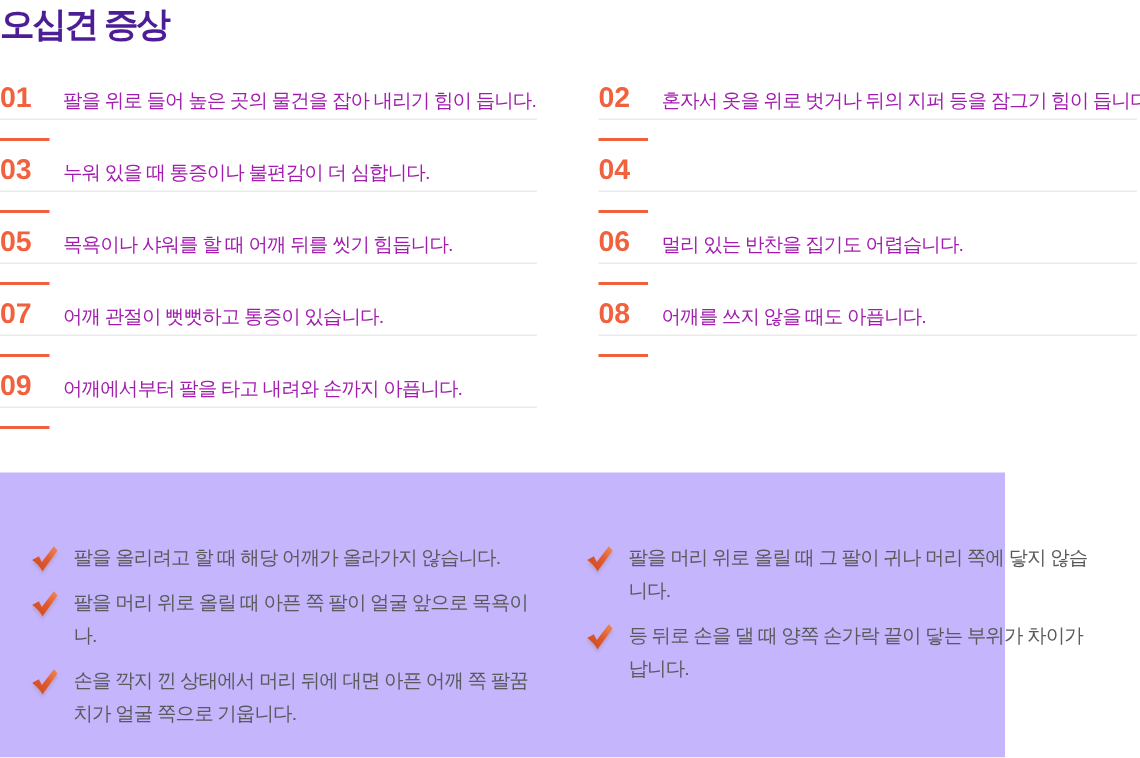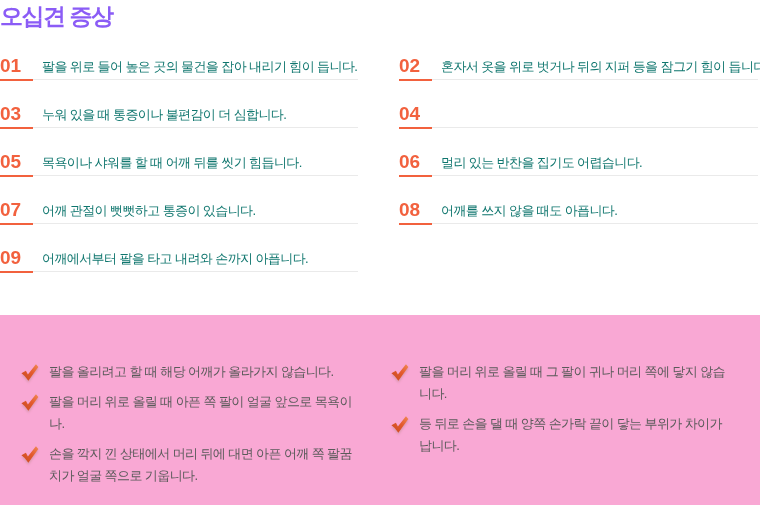--- a/index.html
+++ b/index.html
@@ -4,48 +4,48 @@
 <style>
   html, body { margin:0; padding:0; }
   body {
     width:760px; height:505px; background:#ffffff; overflow:hidden;
     font-family:"Liberation Sans","DejaVu Sans",sans-serif;
   }
   .page { position:relative; width:760px; height:505px; }
 
   .page-title {
     position:absolute; left:0; top:1px;
-    font-size:23px; font-weight:bold; color:#8b5cf6; letter-spacing:-1.5px;
+    font-size:23px; font-weight:bold; color:#4c1d95; letter-spacing:-1.5px;
   }
 
   .sym-col { position:absolute; top:54px; }
   .sym-col.left  { left:0;   width:358px; }
   .sym-col.right { left:399px; width:359px; }
 
   .sym-row { position:relative; height:48px; }
   .sym-line {
     position:absolute; left:0; right:0; top:25px; height:1px;
     background:#eaeaea;
   }
   .sym-num {
     position:absolute; left:0; top:1px; width:33px;
     font-size:19px; font-weight:bold; color:#f2613e;
-    line-height:21px; padding-bottom:3px;
+    line-height:21px; padding-bottom:16px;
     border-bottom:2px solid #f2613e; z-index:2;
     letter-spacing:0;
   }
   .sym-text {
     position:absolute; left:42px; top:4px;
-    font-size:13px; color:#0f766e; letter-spacing:-0.6px;
+    font-size:13px; color:#a21caf; letter-spacing:-0.6px;
     white-space:nowrap;
   }
 
   .check-section {
-    position:absolute; left:0; top:315px; width:760px; height:190px;
-    background:#f9a8d4;
+    position:absolute; left:0; top:315px; width:670px; height:190px;
+    background:#c4b5fd;
   }
   .check-col { position:absolute; top:46px; }
   .check-col.left  { left:20px;  width:340px; }
   .check-col.right { left:390px; width:335px; }
 
   .check-item { display:flex; align-items:flex-start; margin-bottom:8px; }
   .check-icon {
     flex:0 0 19px; width:19px; height:19px; margin:2px 10px 0 0;
     filter: drop-shadow(0 2px 1px rgba(160,120,105,0.35));
   }

